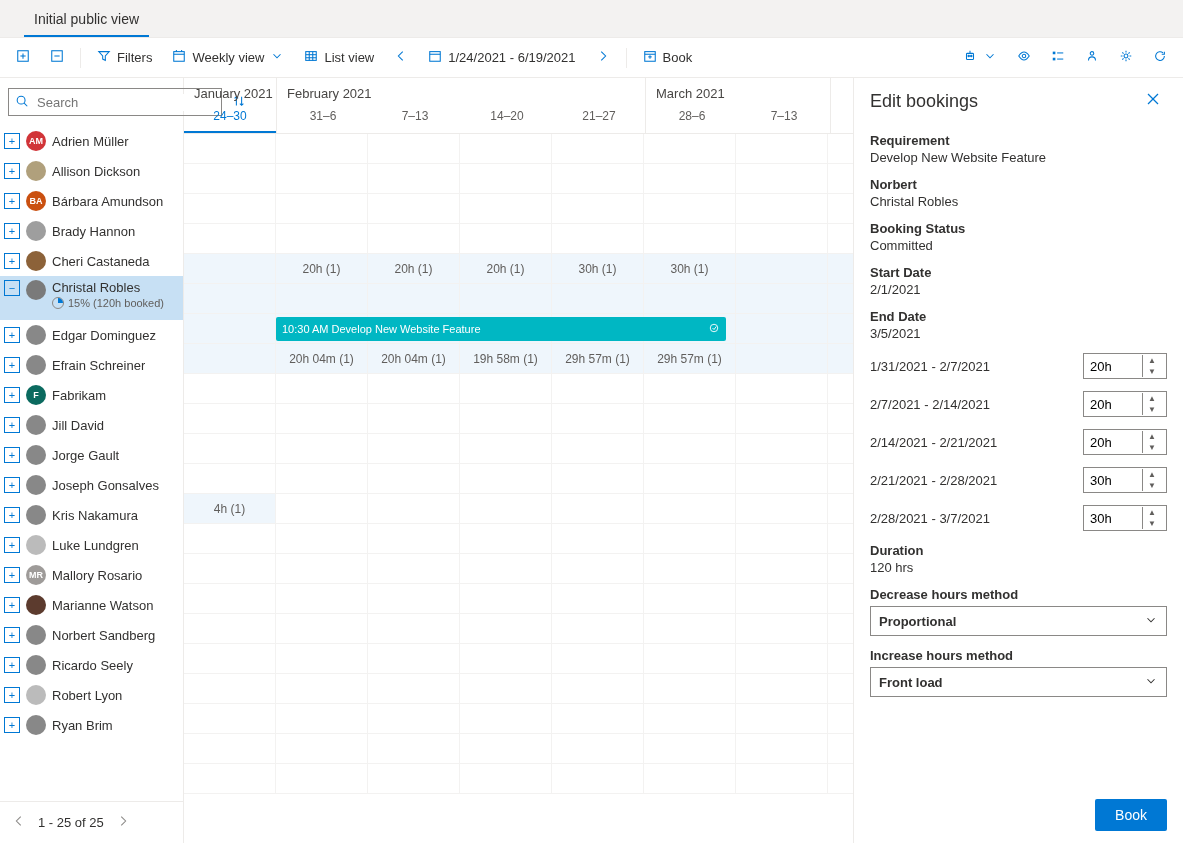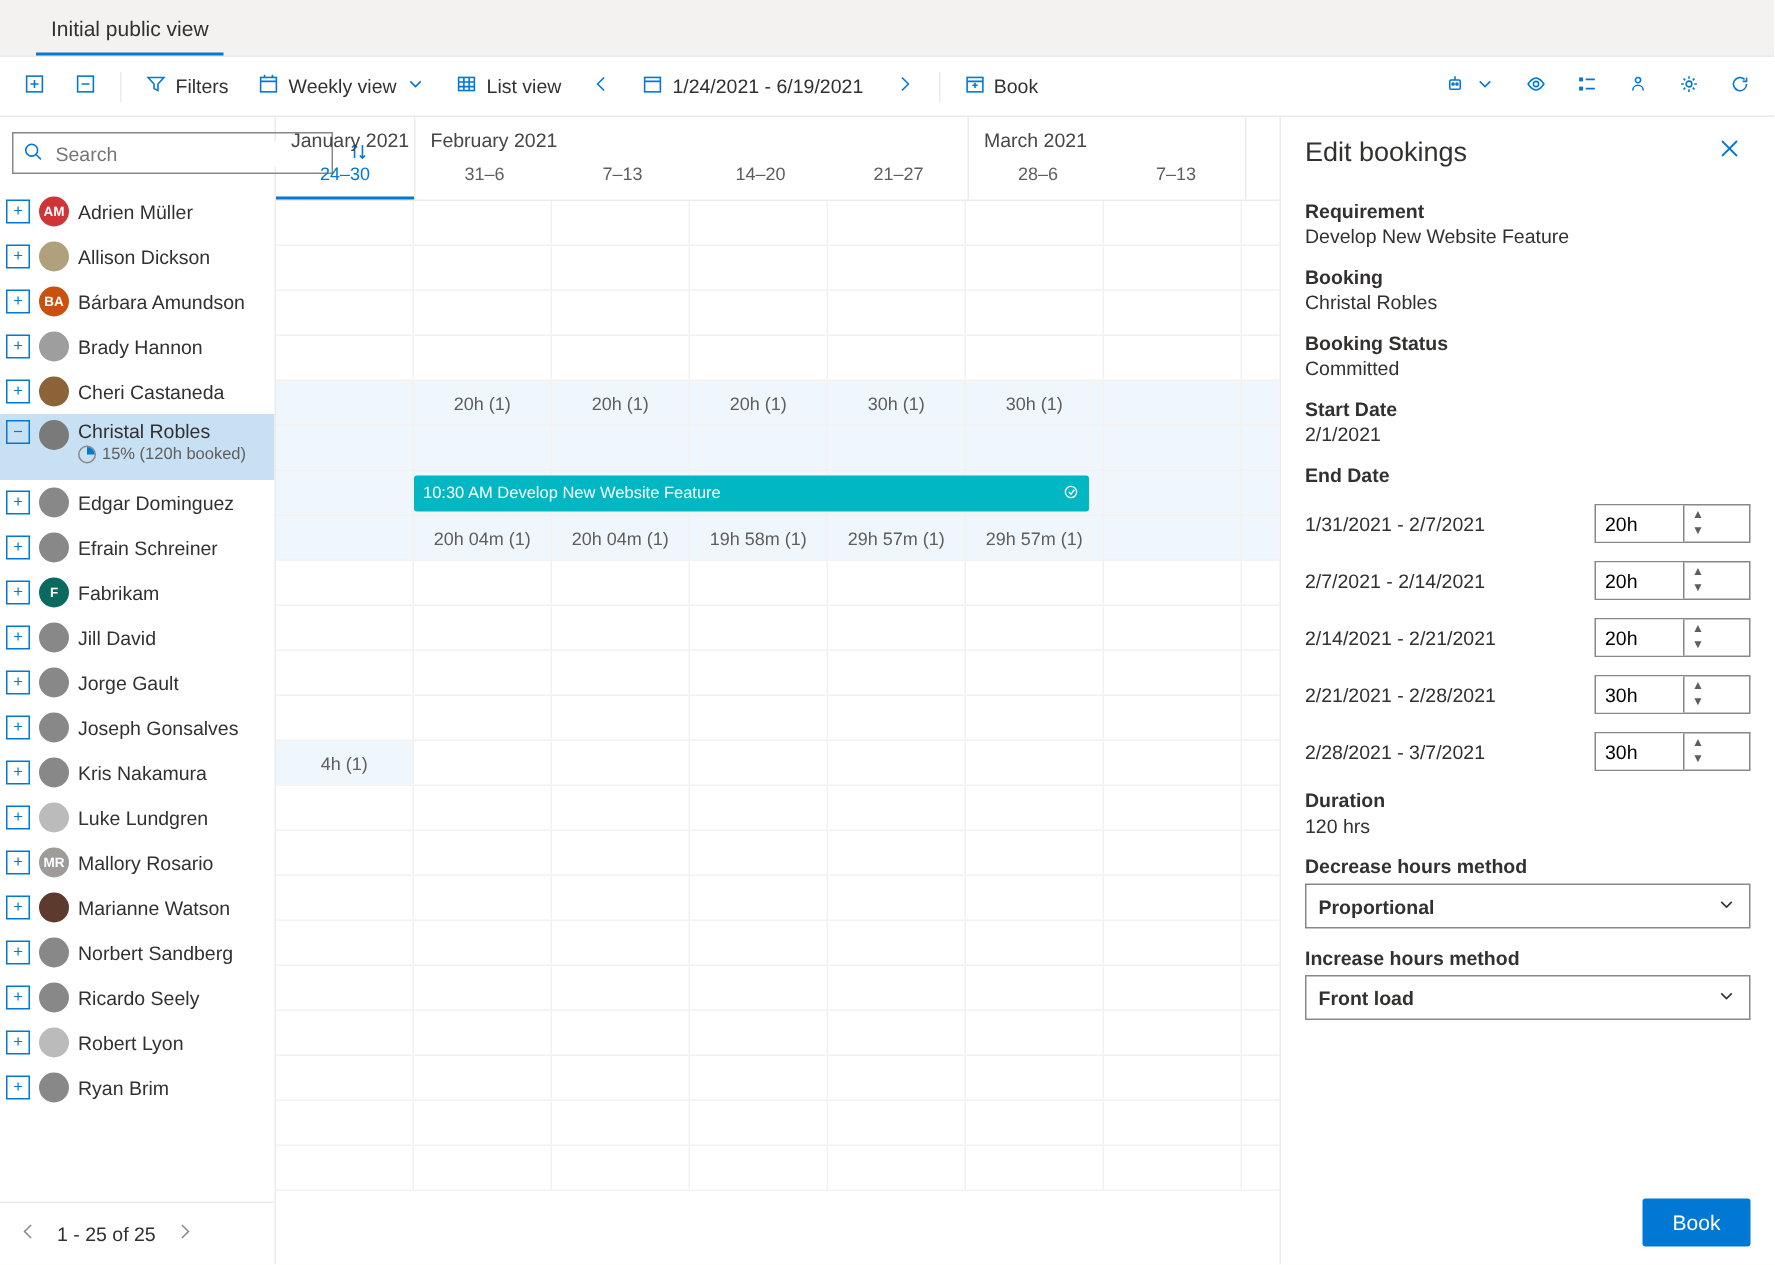--- a/index.html
+++ b/index.html
@@ -56,21 +56,21 @@
   .event .evicon { margin-left:auto;}
   
   .right { width:330px; min-width:330px; border-left:1px solid #edebe9; display:flex; flex-direction:column; padding:12px 16px; overflow:auto;}
   .rhead { display:flex; justify-content:space-between; align-items:center; margin-bottom:8px;}
   .rtitle { font-size:18px; font-weight:400;}
   .rclose { color:#0078d4; font-size:18px; cursor:pointer; background:none; border:none;}
   .rlabel { font-size:13px; font-weight:600; margin-top:12px;}
   .rvalue { font-size:13px; color:#323130; margin-top:2px;}
   .alloc-row { display:flex; justify-content:space-between; align-items:center; margin-top:12px; gap:8px;}
   .alloc-range { font-size:13px;}
-  .spinner { display:flex; border:1px solid #8a8886; height:26px; width:104px;}
+  .spinner { display:flex; align-items:center; border:1px solid #8a8886; height:26px; width:84px;}
   .spinner input { border:none; outline:none; width:58px; padding:0 6px; font-size:13px;}
   .spinner-btns { display:flex; flex-direction:column; border-left:1px solid #8a8886;}
   .spinner-btns span { font-size:8px; line-height:11px; text-align:center; width:18px; cursor:pointer; color:#605e5c;}
   .rselect { width:100%; height:30px; border:1px solid #8a8886; background:#fff; padding:0 8px; font-size:13px; display:flex; align-items:center; justify-content:space-between; cursor:pointer; margin-top:4px;font-weight:bold;}
   .rfooter { margin-top:auto; display:flex; justify-content:flex-end; padding-top:16px;}
   .bookbtn { background:#0078d4; color:#fff; border:none; padding:8px 20px; font-size:14px; cursor:pointer; border-radius:2px;}
   svg.ic { width:14px; height:14px; stroke:currentColor; fill:none; stroke-width:1.2;}
 </style>
 </head>
 <body>
@@ -568,27 +568,28 @@
     <div class="right">
       <div class="rhead">
         <div class="rtitle">Edit bookings</div>
         <button class="rclose"><svg width="16" height="16" viewBox="0 0 16 16" stroke="currentColor" stroke-width="1.2" fill="none">
               <line x1="3" y1="3" x2="13" y2="13"></line>
               <line x1="13" y1="3" x2="3" y2="13"></line>
             </svg></button>
       </div>
       <div class="rlabel">Requirement</div>
       <div class="rvalue">Develop New Website Feature</div>
-      <div class="rlabel">Booking</div>
+      <div class="rlabel">Norbert</div>
       <div class="rvalue">Christal Robles</div>
       <div class="rlabel">Booking Status</div>
       <div class="rvalue">Committed</div>
       <div class="rlabel">Start Date</div>
       <div class="rvalue">2/1/2021</div>
       <div class="rlabel">End Date</div>
+      <div class="rvalue">3/5/2021</div>
       <div id="allocs">
           <div class="alloc-row">
             <div class="alloc-range">1/31/2021 - 2/7/2021</div>
             <div class="spinner">
               <input value="20h" style="">
               <div class="spinner-btns">
                 <span>▲</span>
                 <span>▼</span>
               </div>
             </div>

